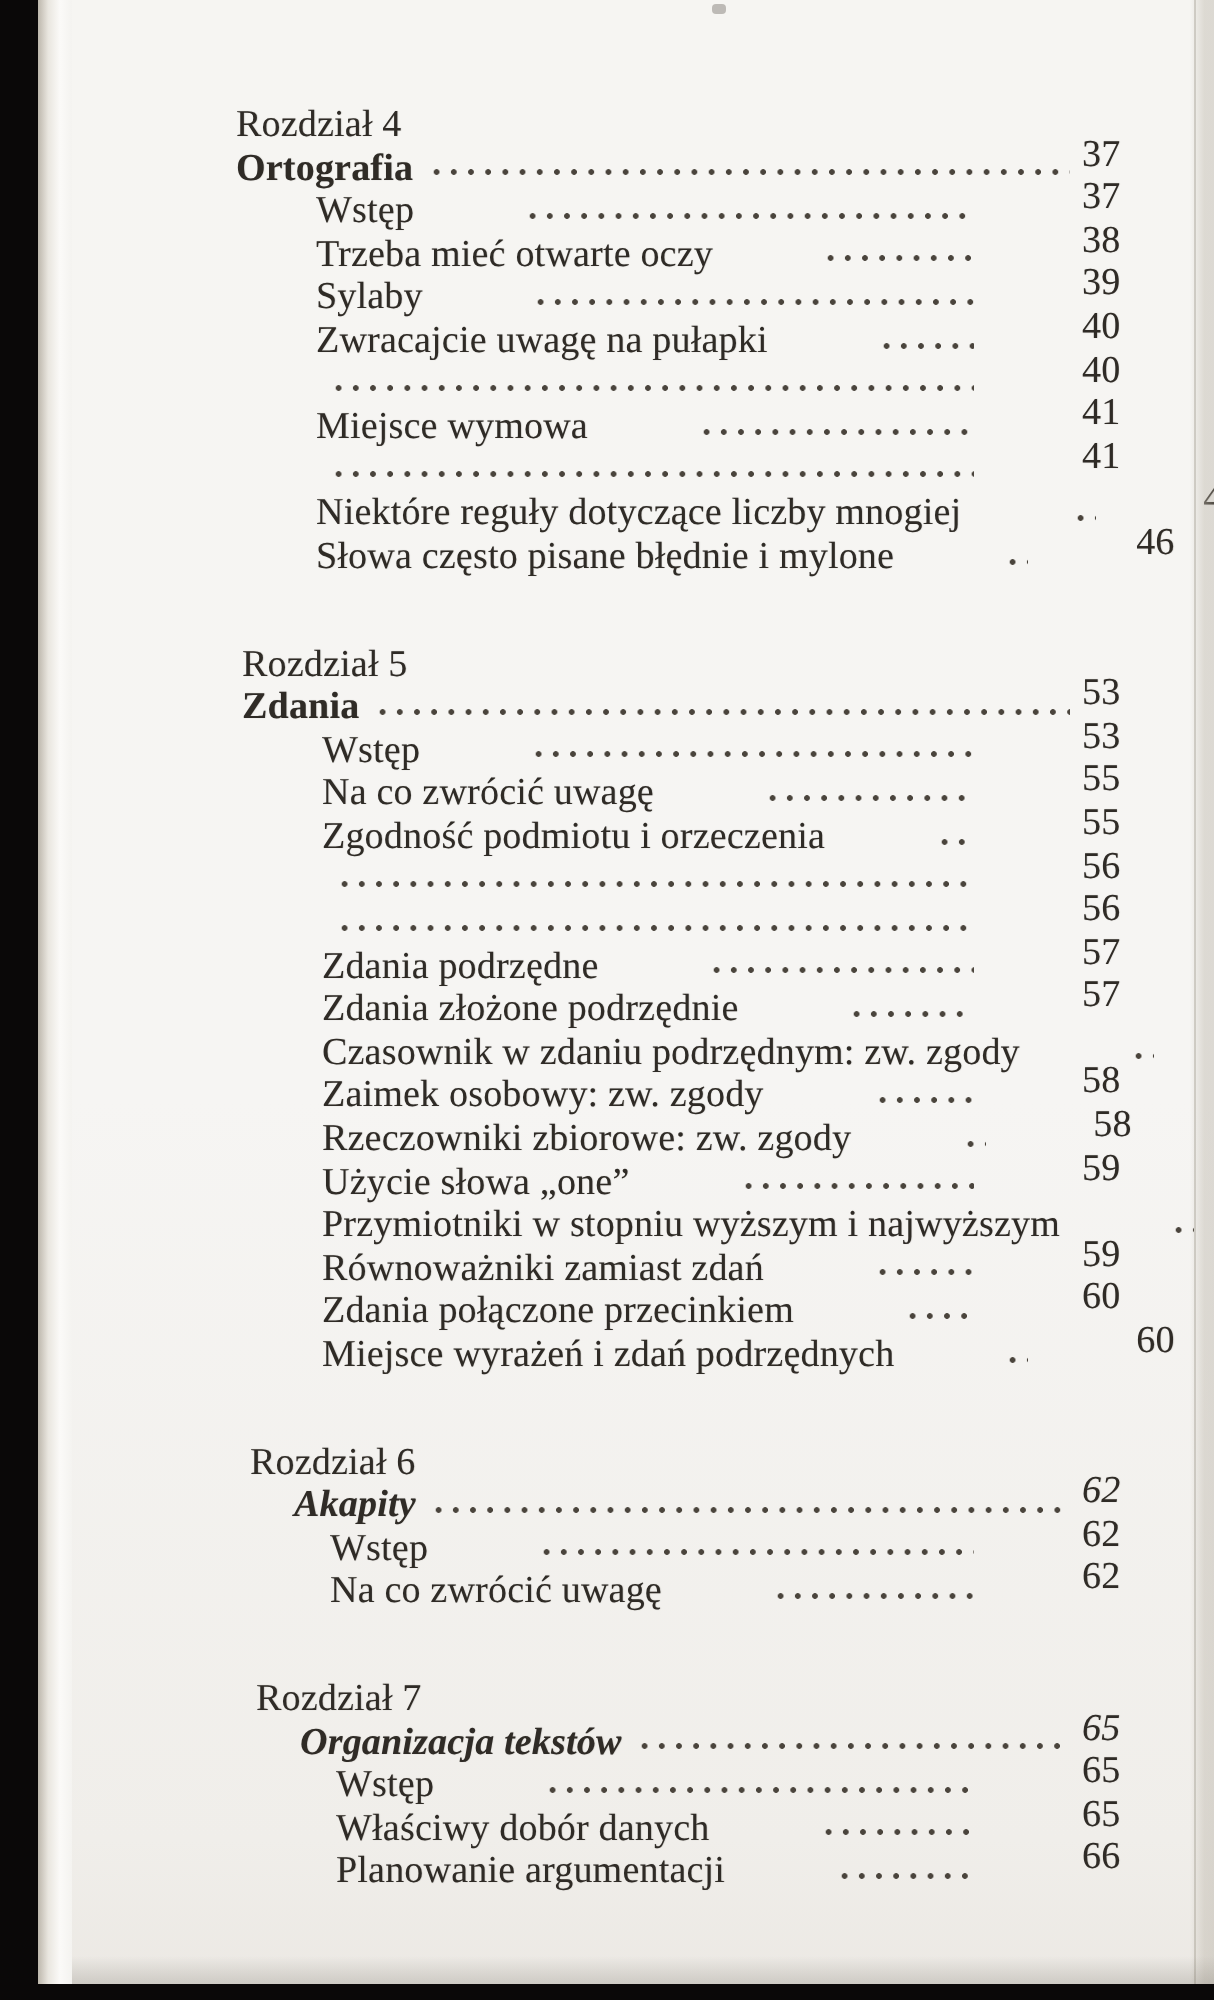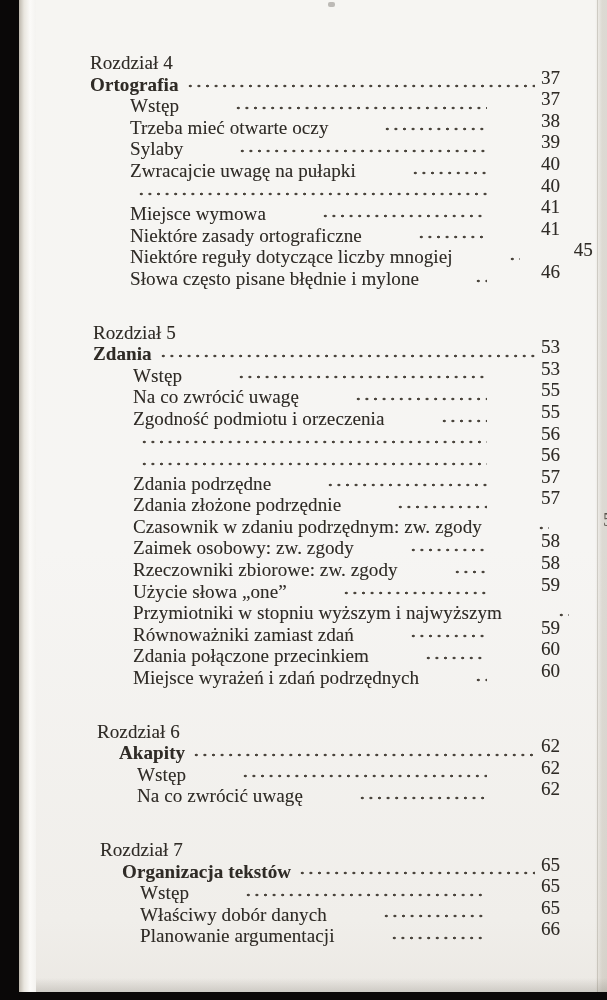--- a/index.html
+++ b/index.html
@@ -5,20 +5,21 @@
   html, body { margin: 0; padding: 0; }
   body {
     width: 607px; height: 1000px;
     position: relative; overflow: hidden;
     background: #111;
     font-family: "Liberation Serif", "DejaVu Serif", serif;
   }
   .page {
     position: absolute; inset: 0;
     background: linear-gradient(180deg, #f6f5f2 0%, #f6f5f3 55%, #f0eeea 92%, #ebe8e3 100%);
+    margin-left: 28px;
   }
   .band-left {
     position: absolute; left: 0; top: 0; width: 19px; height: 1000px;
     background: #0a0808; z-index: 6;
   }
   .edge-strip {
     position: absolute; left: 19px; top: 0; width: 17px; height: 1000px;
     background: linear-gradient(90deg, #bdb7ac 0%, #e9e6df 30%, #fbfaf8 65%, #f4f3f0 100%);
     z-index: 5;
   }
@@ -51,21 +52,21 @@
     text-shadow: 0.2px 0.2px 0.5px rgba(47,43,38,0.30);
     z-index: 2;
   }
   .chapter + .chapter { margin-top: 32px; }
   .chapter:nth-child(1) { margin-left: 0; }
   .chapter:nth-child(2) { margin-left: 3px; }
   .chapter:nth-child(3) { margin-left: 7px; }
   .chapter:nth-child(4) { margin-left: 10px; }
   .chapter-label { white-space: nowrap; }
   .row { display: flex; }
-  .row.ind-1 { padding-left: 22px; }
+  .row.ind-1 { padding-left: 22px; font-style: italic; }
   .row.ind-2 { padding-left: 40px; gap: 48px; }
   .row.bold .title { font-weight: bold; }
   .title { white-space: nowrap; }
   .leader {
     flex: 1 1 auto; min-width: 12px; margin: 0 6px 0 7px;
     background-image: radial-gradient(circle, #4a443c 1.25px, rgba(74,68,60,0) 1.6px);
     background-size: 8.6px 10px;
     background-repeat: repeat-x;
     background-position: left bottom 4px;
   }
@@ -118,21 +119,20 @@
     <span class="pagenum">40</span>
   </div>
 
   <div class="row ind-2">
     <span class="title">Miejsce wymowa</span>
     <span class="leader"></span>
     <span class="pagenum">41</span>
   </div>
 
   <div class="row ind-2">
-    <span class="title">Niektóre zasady ortograficzne</span>
     <span class="leader"></span>
     <span class="pagenum">41</span>
   </div>
 
   <div class="row ind-2">
     <span class="title">Niektóre reguły dotyczące liczby mnogiej</span>
     <span class="leader"></span>
     <span class="pagenum">45</span>
   </div>
 

